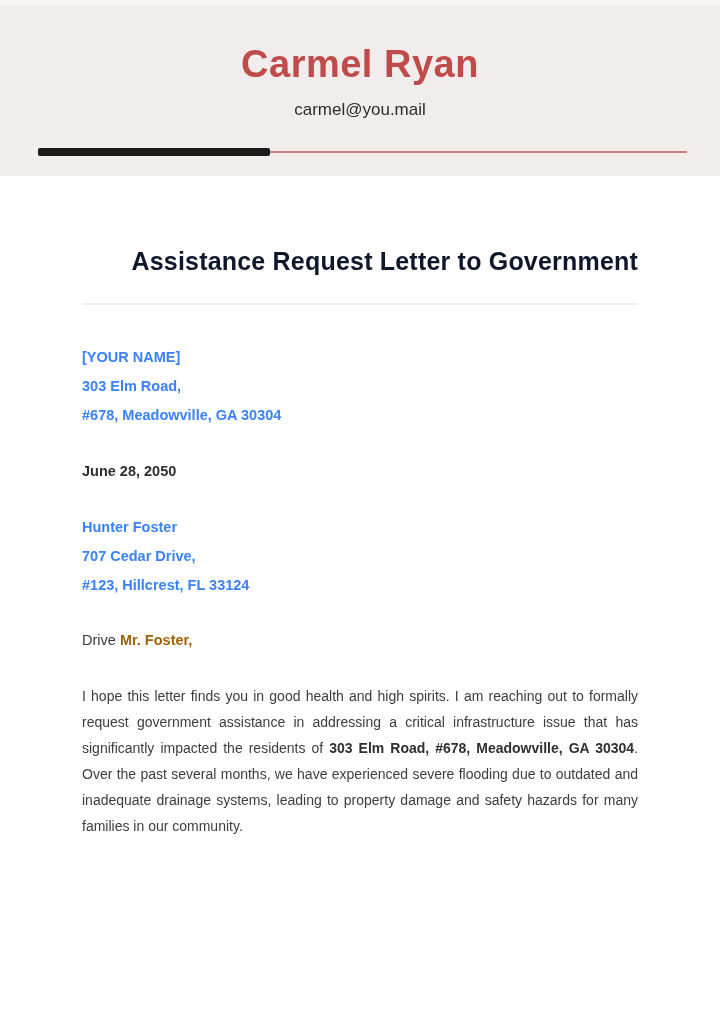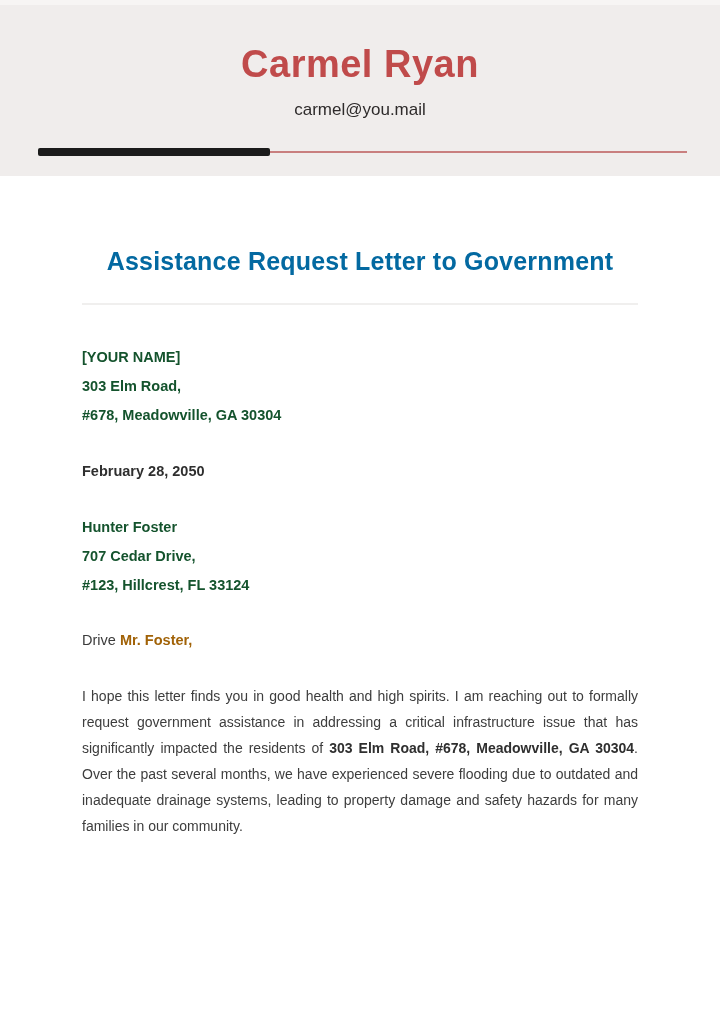--- a/index.html
+++ b/index.html
@@ -57,40 +57,40 @@
     height: 2px;
     background: #c97f7f;
   }
 
   
   .content {
     padding: 0 82px;
   }
   .letter-title {
     margin-top: 70px;
-    text-align: center;
+    text-align: right;
     font-size: 25px;
     line-height: 30px;
     font-weight: bold;
-    color: #0369a1;
+    color: #0f172a;
     letter-spacing: 0.2px;
   }
   .title-rule {
     margin-top: 27px;
     height: 0;
     border: 0;
     border-top: 2px solid #f0efee;
   }
   .addr-block { margin-top: 38px; }
   .addr-block.recipient { margin-top: 27px; }
   .addr-line {
     font-size: 14.5px;
     line-height: 29px;
     font-weight: bold;
-    color: #14532d;
+    color: #3b82f6;
   }
   .date-line {
     margin-top: 27px;
     font-size: 14.5px;
     line-height: 29px;
     font-weight: bold;
     color: #2f2f2f;
   }
   .salutation {
     margin-top: 26px;
@@ -127,21 +127,21 @@
     <div class="letter-title">Assistance Request Letter to Government</div>
 
     <hr class="title-rule">
 
     <div class="addr-block sender">
       <div class="addr-line">[YOUR NAME]</div>
       <div class="addr-line">303 Elm Road,</div>
       <div class="addr-line">#678, Meadowville, GA 30304</div>
     </div>
 
-    <div class="date-line">February 28, 2050</div>
+    <div class="date-line">June 28, 2050</div>
 
     <div class="addr-block recipient">
       <div class="addr-line">Hunter Foster</div>
       <div class="addr-line">707 Cedar Drive,</div>
       <div class="addr-line">#123, Hillcrest, FL 33124</div>
     </div>
 
     <div class="salutation">
       <span>Drive </span><span class="bold">Mr. Foster,</span>
     </div>

